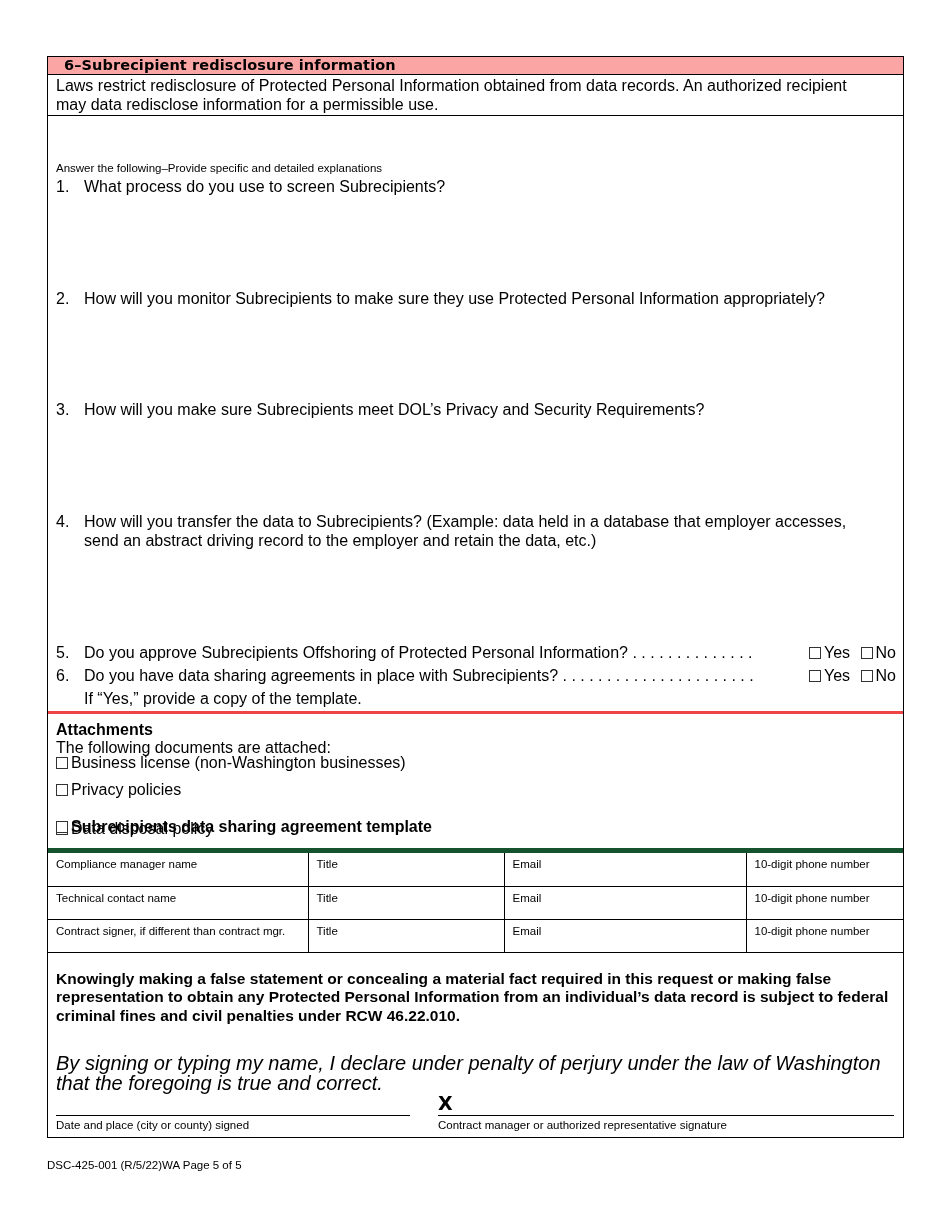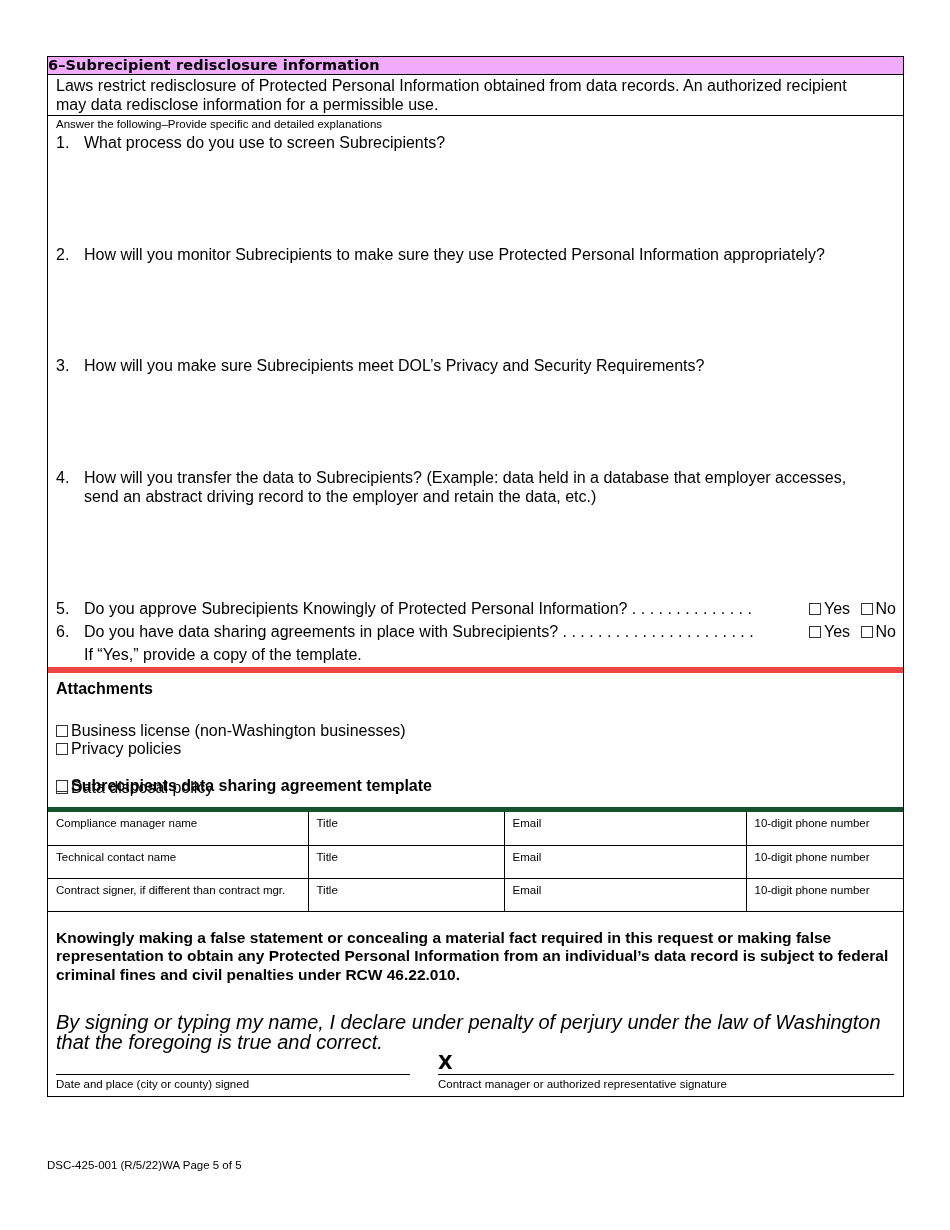--- a/index.html
+++ b/index.html
@@ -1,20 +1,20 @@
 <!DOCTYPE html>
 <html><head>
 <meta charset="utf-8">
 <style>
   html, body { margin: 0; padding: 0; background: #ffffff; }
   body { width: 950px; height: 1230px; position: relative; font-family: "Liberation Sans", sans-serif; color: #000; }
   .form { position: absolute; left: 47px; top: 56px; width: 855px; border: 1px solid #000; box-sizing: content-box; }
-  .section-header { background: #f0abfc; font-family: "DejaVu Sans", sans-serif; font-weight: bold; font-size: 14.5px; line-height: 17px; height: 17px; padding-left: 0; border-bottom: 1px solid #000; letter-spacing: 0.1px; }
+  .section-header { background: #fca5a5; font-family: "DejaVu Sans", sans-serif; font-weight: bold; font-size: 14.5px; line-height: 17px; height: 17px; padding-left: 16px; border-bottom: 1px solid #000; letter-spacing: 0.1px; }
   .intro { font-size: 16px; line-height: 19px; padding: 1px 0 1px 8px; border-bottom: 1px solid #000; height: 38px; white-space: nowrap; overflow: hidden; }
-  .questions { position: relative; height: 551px; border-bottom: 6px solid #ef4444; }
+  .questions { position: relative; height: 551px; border-bottom: 3px solid #ef4444; margin-top: 44px; }
   .instr { position: absolute; left: 8px; top: 2px; font-size: 11.5px; line-height: 13px; }
   .q { position: absolute; left: 8px; font-size: 16px; line-height: 19px; }
   .q .num { position: absolute; left: 0; width: 24px; }
   .q .txt { position: absolute; left: 28px; white-space: nowrap; }
   .yn { position: absolute; left: 8px; width: 840px; font-size: 16px; line-height: 19px; height: 19px; }
   .yn .num { position: absolute; left: 0; }
   .yn .txt { position: absolute; left: 28px; white-space: nowrap; }
   .yn .opts { position: absolute; right: 0; top: 0; white-space: nowrap; }
   .cb { display: inline-block; width: 12px; height: 12px; border: 1px solid #333; vertical-align: -1px; margin-right: 3px; box-sizing: border-box; background: #fff; }
   .opt { margin-left: 6px; }
@@ -70,21 +70,21 @@
 
     <div class="q" style="top:352px;">
       <span class="num">4.</span>
       <span class="txt">How will you transfer the data to Subrecipients? (Example: data held in a database that employer accesses,</span>
       <span class="txt" style="top:19px;">send an abstract driving record to the employer and retain the data, etc.)</span>
     </div>
     <div style="position:absolute; left:8px; top:394px; width:840px; height:85px;"></div>
 
     <div class="yn" style="top:483px;">
       <span class="num">5.</span>
-      <span class="txt">Do you approve Subrecipients Knowingly of Protected Personal Information? . . . . . . . . . . . . . .</span>
+      <span class="txt">Do you approve Subrecipients Offshoring of Protected Personal Information? . . . . . . . . . . . . . .</span>
       <span class="opts">
         <span class="cb"></span><span>Yes</span>
         <span class="cb opt"></span><span>No</span>
       </span>
     </div>
 
     <div class="yn" style="top:506px;">
       <span class="num">6.</span>
       <span class="txt">Do you have data sharing agreements in place with Subrecipients? . . . . . . . . . . . . . . . . . . . . . .</span>
       <span class="opts">
@@ -92,21 +92,22 @@
         <span class="cb opt"></span><span>No</span>
       </span>
     </div>
     <div class="q" style="top:529px;">
       <span class="txt">If “Yes,” provide a copy of the template.</span>
     </div>
   </div>
 
   <div class="attachments">
     <div class="att-title">Attachments</div>
-    <div class="att-item" style="top:48px;">
+    <div class="att-sub">The following documents are attached:</div>
+    <div class="att-item" style="top:39px;">
       <span class="cb" style="margin-right:3px;"></span><span>Business license (non-Washington businesses)</span>
     </div>
     <div class="att-item" style="top:66px;">
       <span class="cb"></span><span>Privacy policies</span>
     </div>
     <div class="att-item" style="top:85px;margin-top:20px;">
       <span class="cb"></span><span>Data disposal policy</span>
     </div>
     <div class="att-item" style="top:103px;font-weight:bold;">
       <span class="cb"></span><span>Subrecipients data sharing agreement template</span>

